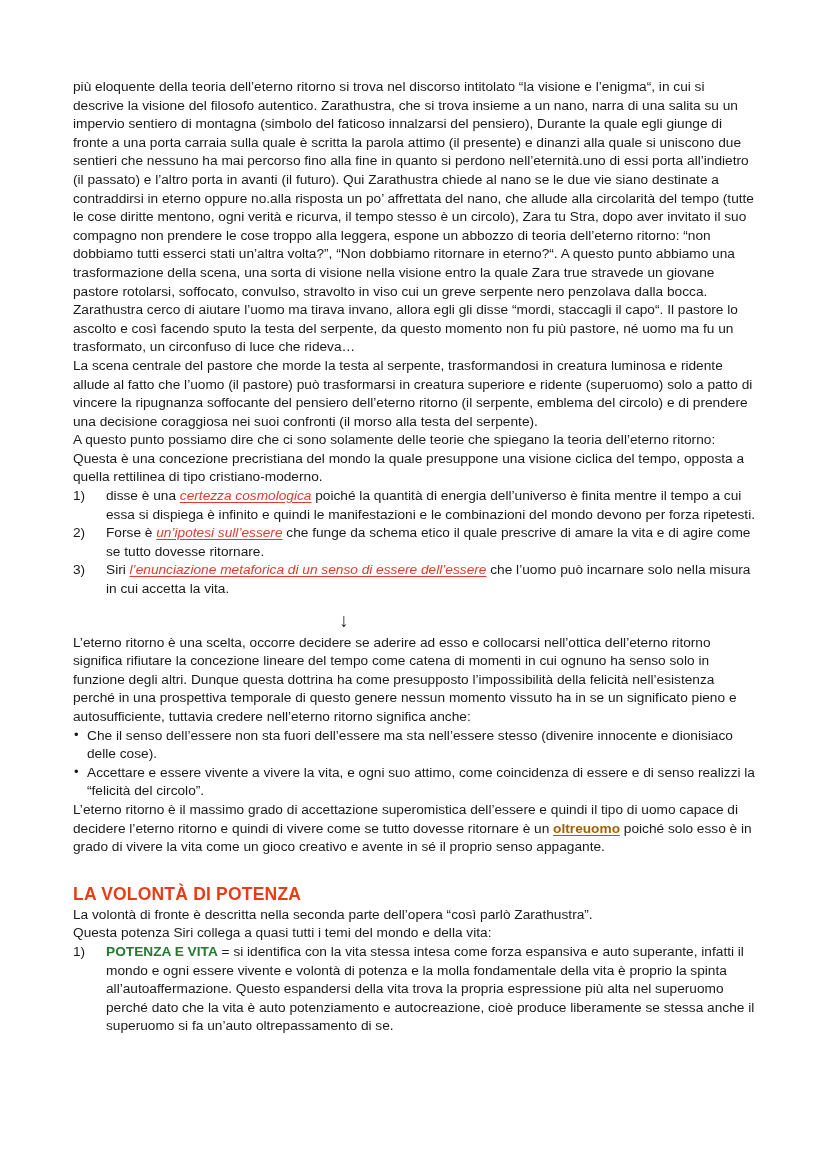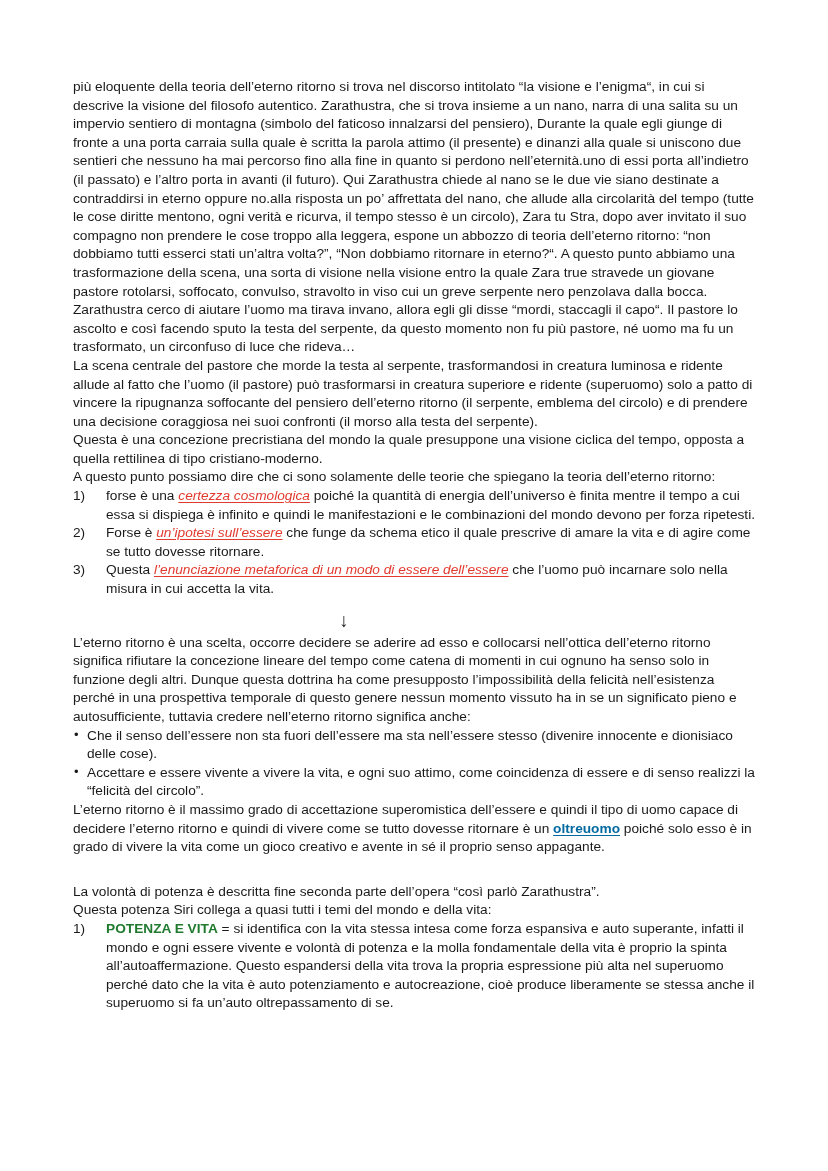--- a/index.html
+++ b/index.html
@@ -50,21 +50,21 @@
     letter-spacing: 0.1px;
   }
   .red-biu {
     color: #e23a2e;
     font-style: italic;
     font-weight: 400;
     text-decoration: underline;
     text-underline-offset: 2px;
   }
   .red-bu {
-    color: #0369a1;
+    color: #a16207;
     font-weight: 700;
     text-decoration: underline;
     text-underline-offset: 2px;
   }
   .green-b {
     color: #1f7a2e;
     font-weight: 700;
     text-align: center;
   }
 
@@ -138,33 +138,33 @@
 <div id="page">
   <div class="doc">
 
     <p class="para">più eloquente della teoria dell’eterno ritorno si trova nel discorso intitolato “la visione e l’enigma“, in cui si descrive la visione del filosofo autentico. Zarathustra, che si trova insieme a un nano, narra di una salita su un impervio sentiero di montagna (simbolo del faticoso innalzarsi del pensiero), Durante la quale egli giunge di fronte a una porta carraia sulla quale è scritta la parola attimo (il presente) e dinanzi alla quale si uniscono due sentieri che nessuno ha mai percorso fino alla fine in quanto si perdono nell’eternità.uno di essi porta all’indietro (il passato) e l’altro porta in avanti (il futuro). Qui Zarathustra chiede al nano se le due vie siano destinate a contraddirsi in eterno oppure no.alla risposta un po’ affrettata del nano, che allude alla circolarità del tempo (tutte le cose diritte mentono, ogni verità e ricurva, il tempo stesso è un circolo), Zara tu Stra, dopo aver invitato il suo compagno non prendere le cose troppo alla leggera, espone un abbozzo di teoria dell’eterno ritorno: “non dobbiamo tutti esserci stati un’altra volta?”, “Non dobbiamo ritornare in eterno?“. A questo punto abbiamo una trasformazione della scena, una sorta di visione nella visione entro la quale Zara true stravede un giovane pastore rotolarsi, soffocato, convulso, stravolto in viso cui un greve serpente nero penzolava dalla bocca.</p>
 
     <p class="para">Zarathustra cerco di aiutare l’uomo ma tirava invano, allora egli gli disse “mordi, staccagli il capo“. Il pastore lo ascolto e così facendo sputo la testa del serpente, da questo momento non fu più pastore, né uomo ma fu un trasformato, un circonfuso di luce che rideva…</p>
 
 
     <p class="para">La scena centrale del pastore che morde la testa al serpente, trasformandosi in creatura luminosa e ridente allude al fatto che l’uomo (il pastore) può trasformarsi in creatura superiore e ridente (superuomo) solo a patto di vincere la ripugnanza soffocante del pensiero dell’eterno ritorno (il serpente, emblema del circolo) e di prendere una decisione coraggiosa nei suoi confronti (il morso alla testa del serpente).</p>
 
+    <p class="para">A questo punto possiamo dire che ci sono solamente delle teorie che spiegano la teoria dell’eterno ritorno:</p>
+
     <p class="para">Questa è una concezione precristiana del mondo la quale presuppone una visione ciclica del tempo, opposta a quella rettilinea di tipo cristiano-moderno.</p>
-
-    <p class="para">A questo punto possiamo dire che ci sono solamente delle teorie che spiegano la teoria dell’eterno ritorno:</p>
 
     <ol class="num-list">
       <li>
-        <span class="marker">1)</span><span>forse è una </span><span class="red-biu">certezza cosmologica</span><span> poiché la quantità di energia dell’universo è finita mentre il tempo a cui essa si dispiega è infinito e quindi le manifestazioni e le combinazioni del mondo devono per forza ripetesti.</span>
+        <span class="marker">1)</span><span>disse è una </span><span class="red-biu">certezza cosmologica</span><span> poiché la quantità di energia dell’universo è finita mentre il tempo a cui essa si dispiega è infinito e quindi le manifestazioni e le combinazioni del mondo devono per forza ripetesti.</span>
       </li>
       <li>
         <span class="marker">2)</span><span>Forse è </span><span class="red-biu">un’ipotesi sull’essere</span><span> che funge da schema etico il quale prescrive di amare la vita e di agire come se tutto dovesse ritornare.</span>
       </li>
       <li>
-        <span class="marker">3)</span><span>Questa </span><span class="red-biu">l’enunciazione metaforica di un modo di essere dell’essere</span><span> che l’uomo può incarnare solo nella misura in cui accetta la vita.</span>
+        <span class="marker">3)</span><span>Siri </span><span class="red-biu">l’enunciazione metaforica di un senso di essere dell’essere</span><span> che l’uomo può incarnare solo nella misura in cui accetta la vita.</span>
       </li>
     </ol>
 
     <div class="spacer-sm"></div>
 
     <div class="arrow-row">↓</div>
 
     <p class="para">L’eterno ritorno è una scelta, occorre decidere se aderire ad esso e collocarsi nell’ottica dell’eterno ritorno significa rifiutare la concezione lineare del tempo come catena di momenti in cui ognuno ha senso solo in funzione degli altri. Dunque questa dottrina ha come presupposto l’impossibilità della felicità nell’esistenza perché in una prospettiva temporale di questo genere nessun momento vissuto ha in se un significato pieno e autosufficiente, tuttavia credere nell’eterno ritorno significa anche:</p>
 
     <ul class="bul-list">
@@ -173,22 +173,23 @@
       </li>
       <li>
         <span class="dot">•</span><span>Accettare e essere vivente a vivere la vita, e ogni suo attimo, come coincidenza di essere e di senso realizzi la “felicità del circolo”.</span>
       </li>
     </ul>
 
     <p class="para"><span>L’eterno ritorno è il massimo grado di accettazione superomistica dell’essere e quindi il tipo di uomo capace di decidere l’eterno ritorno e quindi di vivere come se tutto dovesse ritornare è un </span><span class="red-bu">oltreuomo</span><span> poiché solo esso è in grado di vivere la vita come un gioco creativo e avente in sé il proprio senso appagante.</span></p>
 
     <div class="spacer-lg"></div>
 
+    <h2 class="section-title">LA VOLONTÀ DI POTENZA</h2>
 
-    <p class="para">La volontà di potenza è descritta fine seconda parte dell’opera “così parlò Zarathustra”.</p>
+    <p class="para">La volontà di fronte è descritta nella seconda parte dell’opera “così parlò Zarathustra”.</p>
 
     <p class="para">Questa potenza Siri collega a quasi tutti i temi del mondo e della vita:</p>
 
     <ol class="num-list">
       <li>
         <span class="marker">1)</span><span class="green-b">POTENZA E VITA</span><span> = si identifica con la vita stessa intesa come forza espansiva e auto superante, infatti il mondo e ogni essere vivente e volontà di potenza e la molla fondamentale della vita è proprio la spinta all’autoaffermazione. Questo espandersi della vita trova la propria espressione più alta nel superuomo perché dato che la vita è auto potenziamento e autocreazione, cioè produce liberamente se stessa anche il superuomo si fa un’auto oltrepassamento di se.</span>
       </li>
     </ol>
 
   </div>

